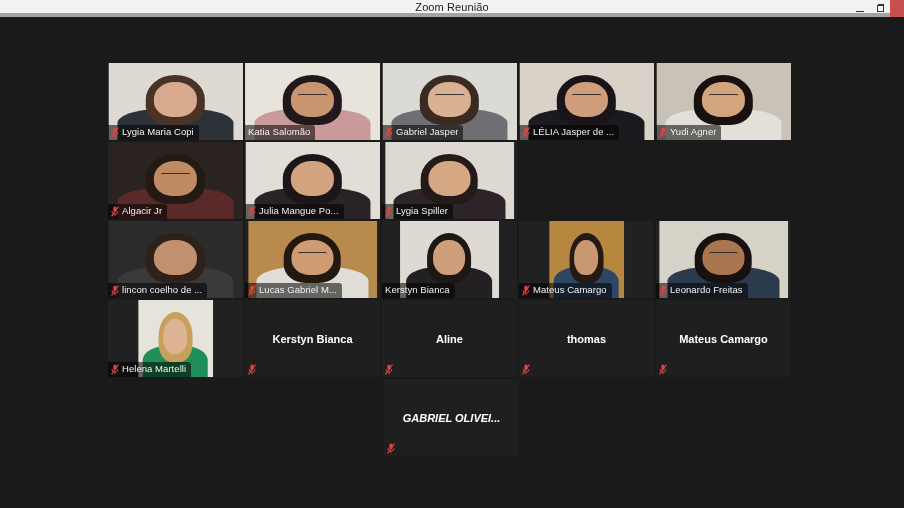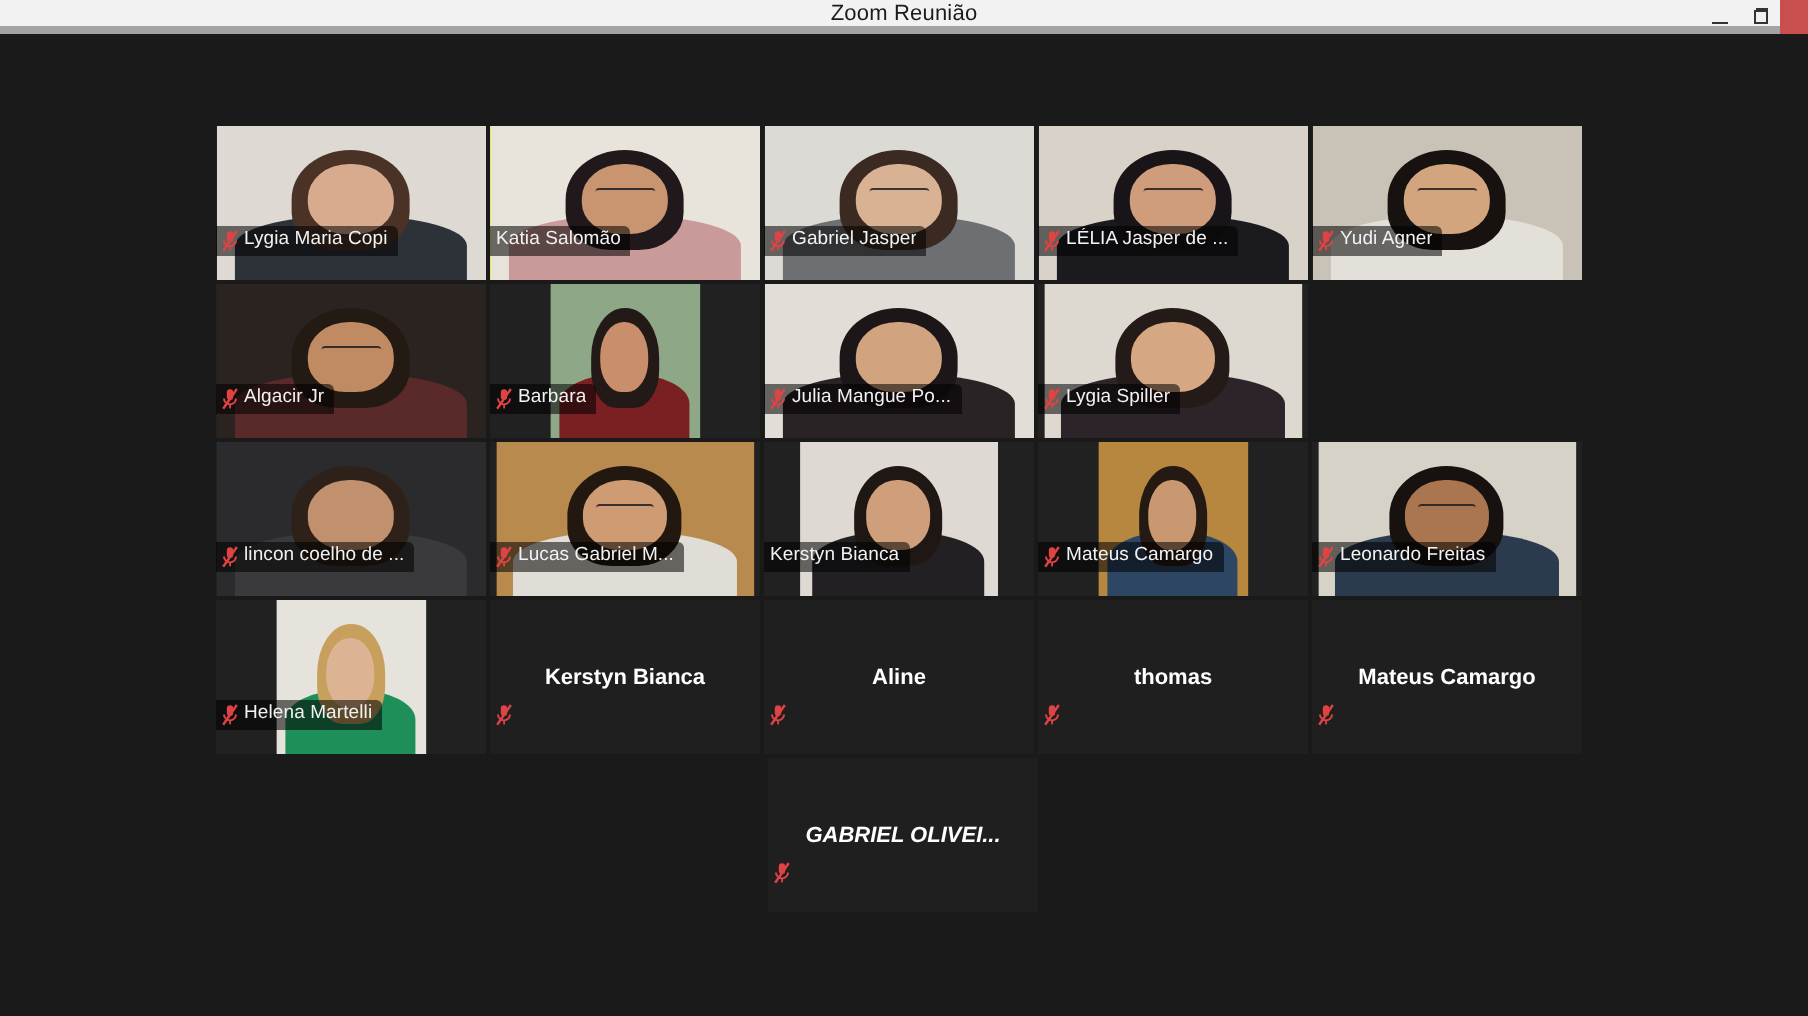--- a/index.html
+++ b/index.html
@@ -165,21 +165,21 @@
     transform: translateX(-50%);
     height: 5px;
     border-top: 1.5px solid rgba(30,28,30,.85);
     border-radius: 2px;
   }
 
   
   .nameplate {
     position: absolute;
     left: 0;
-    bottom: 12px;
+    bottom: 0;
     max-width: 100%;
     display: flex;
     align-items: center;
     gap: 3px;
     padding: 1px 5px 2px 3px;
     background: rgba(0, 0, 0, 0.55);
     border-radius: 0 3px 0 0;
     box-sizing: border-box;
     justify-content: flex-end;
   }
@@ -345,40 +345,20 @@
   <rect x="2.4" y="0.6" width="3.2" height="5.4" rx="1.6" fill="#e04343"></rect>
   <path d="M1 5.2 a3 3 0 0 0 6 0" fill="none" stroke="#e04343" stroke-width="1"></path>
   <rect x="3.6" y="8" width="0.9" height="2.2" fill="#e04343"></rect>
   <line x1="0.6" y1="10.4" x2="7.4" y2="0.5" stroke="#e04343" stroke-width="1.2"></line>
 </svg>
             </span>
             <span class="nm">Algacir Jr</span>
           </div>
         </div>
         <div class="tile">
-          <div class="vid narrow">
-    <div class="vid-inner" style="background:#8ea887;"></div>
-    <div class="body" style="width:86%;height:42%;bottom:0;background:#7a1f22;"></div>
-    <div class="hair" style="width:44%;height:64%;bottom:20%;background:#231a18;"></div>
-    <div class="head" style="width:32%;height:46%;bottom:30%;transform:translateX(-50%);background:#c98f6c;"></div>
-
-  </div>
-          <div class="nameplate">
-            <span class="mic-muted">
-              <svg width="8" height="11" viewBox="0 0 8 11">
-  <rect x="2.4" y="0.6" width="3.2" height="5.4" rx="1.6" fill="#e04343"></rect>
-  <path d="M1 5.2 a3 3 0 0 0 6 0" fill="none" stroke="#e04343" stroke-width="1"></path>
-  <rect x="3.6" y="8" width="0.9" height="2.2" fill="#e04343"></rect>
-  <line x1="0.6" y1="10.4" x2="7.4" y2="0.5" stroke="#e04343" stroke-width="1.2"></line>
-</svg>
-            </span>
-            <span class="nm">Barbara</span>
-          </div>
-        </div>
-        <div class="tile">
           <div class="vid full">
     <div class="vid-inner" style="background:#e2ded7;"></div>
     <div class="body" style="width:86%;height:42%;bottom:0;background:#2a2326;"></div>
     <div class="hair" style="width:44%;height:64%;bottom:20%;background:#1d1618;"></div>
     <div class="head" style="width:32%;height:46%;bottom:30%;transform:translateX(-50%);background:#d1a37f;"></div>
 
   </div>
           <div class="nameplate">
             <span class="mic-muted">
               <svg width="8" height="11" viewBox="0 0 8 11">

